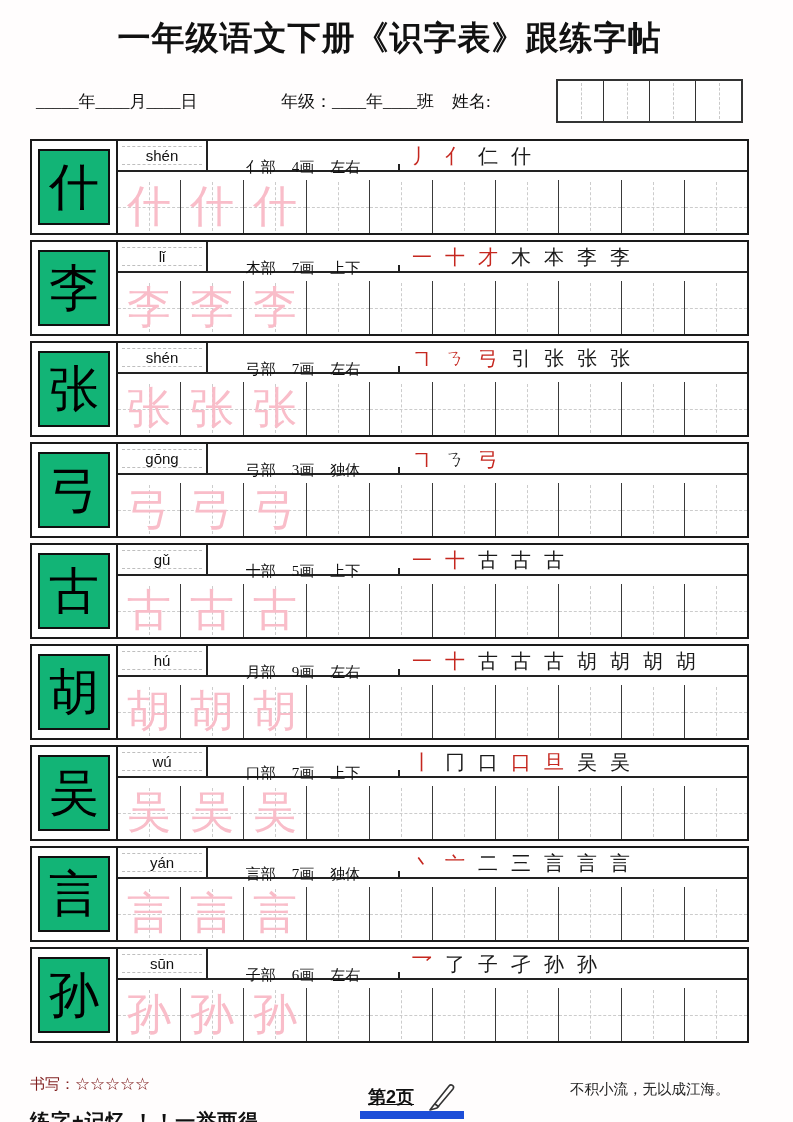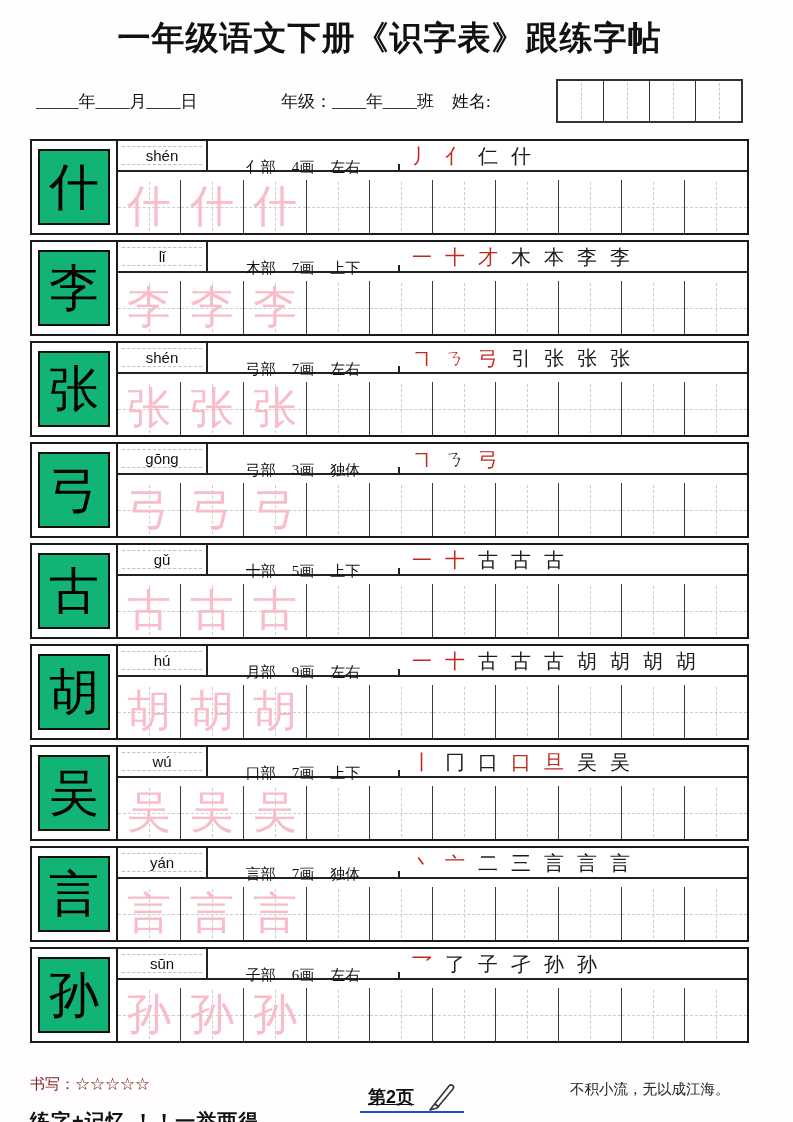--- a/index.html
+++ b/index.html
@@ -37,21 +37,21 @@
   .p-cell:last-child{border-right:none;}
   .p-cell::before{content:"";position:absolute;left:50%;top:2px;bottom:2px;border-left:1px dashed #cccccc;}
   .p-cell::after{content:"";position:absolute;top:50%;left:0;right:0;border-top:1px dashed #cccccc;}
   .p-char{font-size:44px;line-height:1;font-family:"Liberation Serif",serif;position:relative;z-index:1;}
 
   .footer{display:flex;margin-top:32px;align-items:flex-start;}
   .f-left{width:330px;}
   .f-rating{font-size:15px;font-family:"Liberation Serif",serif;color:#7f1d1d;margin-bottom:14px;}
   .f-slogan{font-size:20px;font-weight:bold;letter-spacing:1px;}
   .f-center{width:170px;display:flex;align-items:flex-end;}
-  .pageno-wrap{display:flex;align-items:flex-end;border-bottom:2px solid #1d4ed8;padding:0 4px 2px 8px;text-decoration:underline;}
+  .pageno-wrap{display:flex;align-items:flex-end;border-bottom:8px solid #1d4ed8;padding:0 4px 2px 8px;text-decoration:underline;}
   .pageno{font-size:18px;font-weight:bold;margin-right:10px;}
   .pen{position:relative;top:6px;}
   .f-right{flex:1;padding-left:40px;font-family:"Liberation Serif",serif;font-size:14.5px;color:#222;line-height:2;}
 </style>
 </head>
 <body>
 
 <div class="page">
   <div class="title">一年级语文下册《识字表》跟练字帖</div>
 

